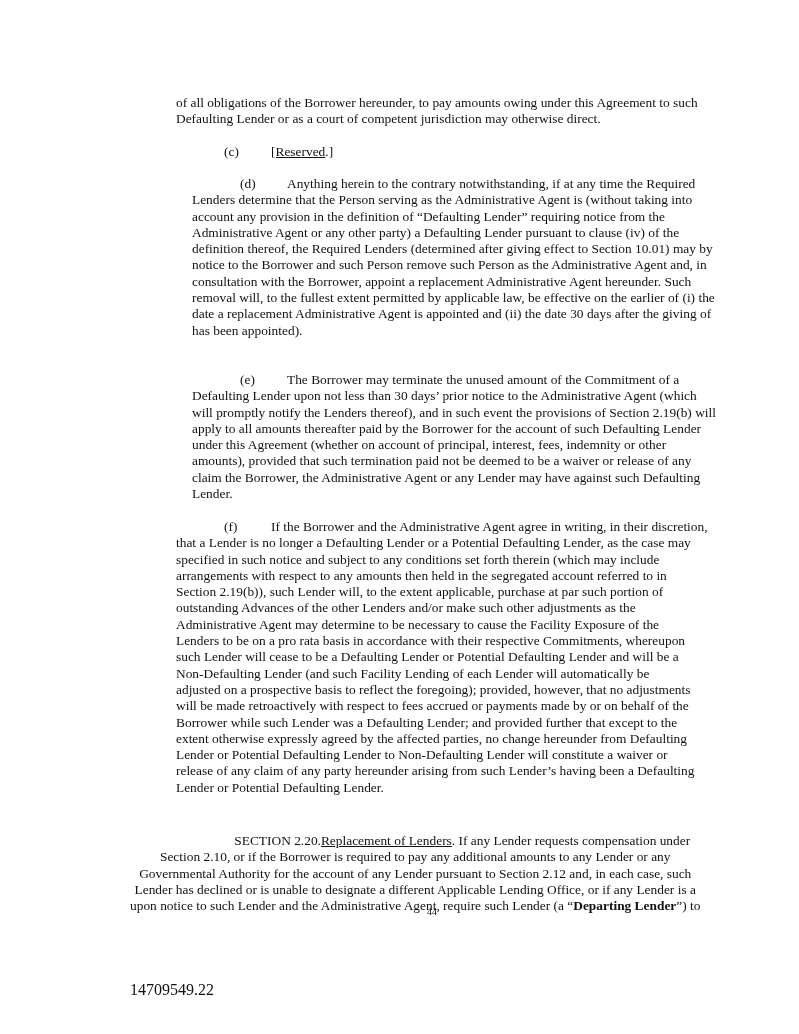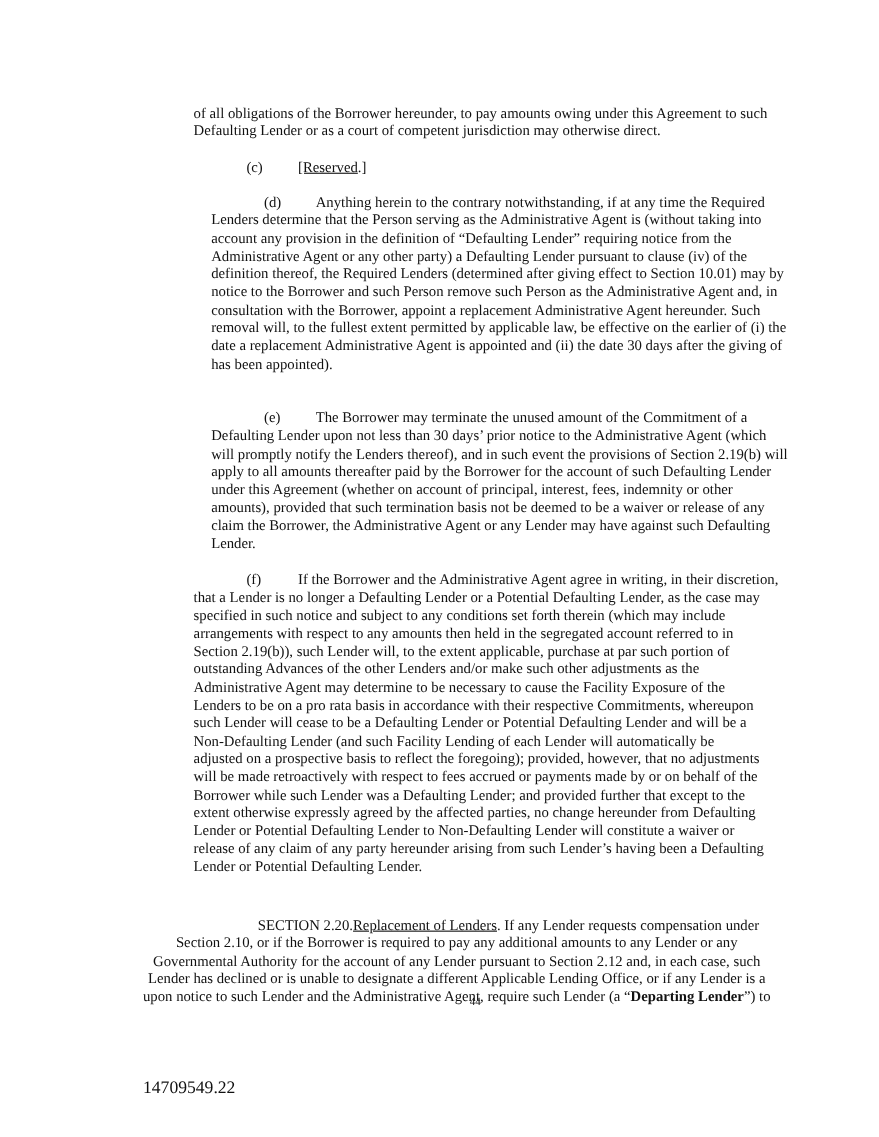--- a/index.html
+++ b/index.html
@@ -50,21 +50,21 @@
   </div>
 
   <div class="block" style="left:156px; top:372px;">
     <span class="line" style="padding-left:48px;">
       <span class="tab" style="width:47px;">(e)</span><span>The Borrower may terminate the unused amount of the Commitment of a</span>
     </span>
     <span class="line">Defaulting Lender upon not less than 30 days’ prior notice to the Administrative Agent (which</span>
     <span class="line">will promptly notify the Lenders thereof), and in such event the provisions of Section 2.19(b) will</span>
     <span class="line">apply to all amounts thereafter paid by the Borrower for the account of such Defaulting Lender</span>
     <span class="line">under this Agreement (whether on account of principal, interest, fees, indemnity or other</span>
-    <span class="line">amounts), provided that such termination basis not be deemed to be a waiver or release of any</span>
+    <span class="line">amounts), provided that such termination paid not be deemed to be a waiver or release of any</span>
     <span class="line">claim the Borrower, the Administrative Agent or any Lender may have against such Defaulting</span>
     <span class="line">Lender.</span>
   </div>
 
   <div class="block" style="left:140px; top:519px;">
     <span class="line" style="padding-left:48px;">
       <span class="tab" style="width:47px;">(f)</span><span>If the Borrower and the Administrative Agent agree in writing, in their discretion,</span>
     </span>
     <span class="line">that a Lender is no longer a Defaulting Lender or a Potential Defaulting Lender, as the case may</span>
     <span class="line">specified in such notice and subject to any conditions set forth therein (which may include</span>

